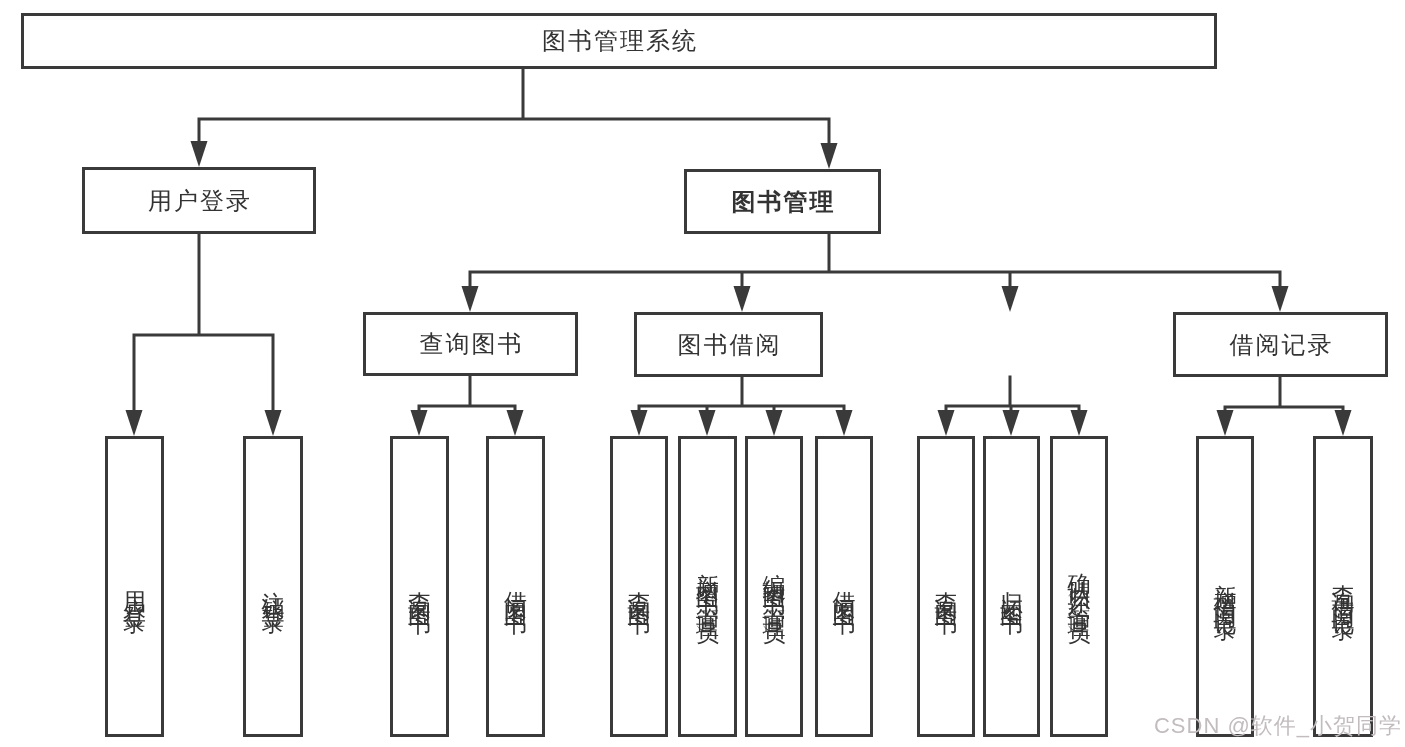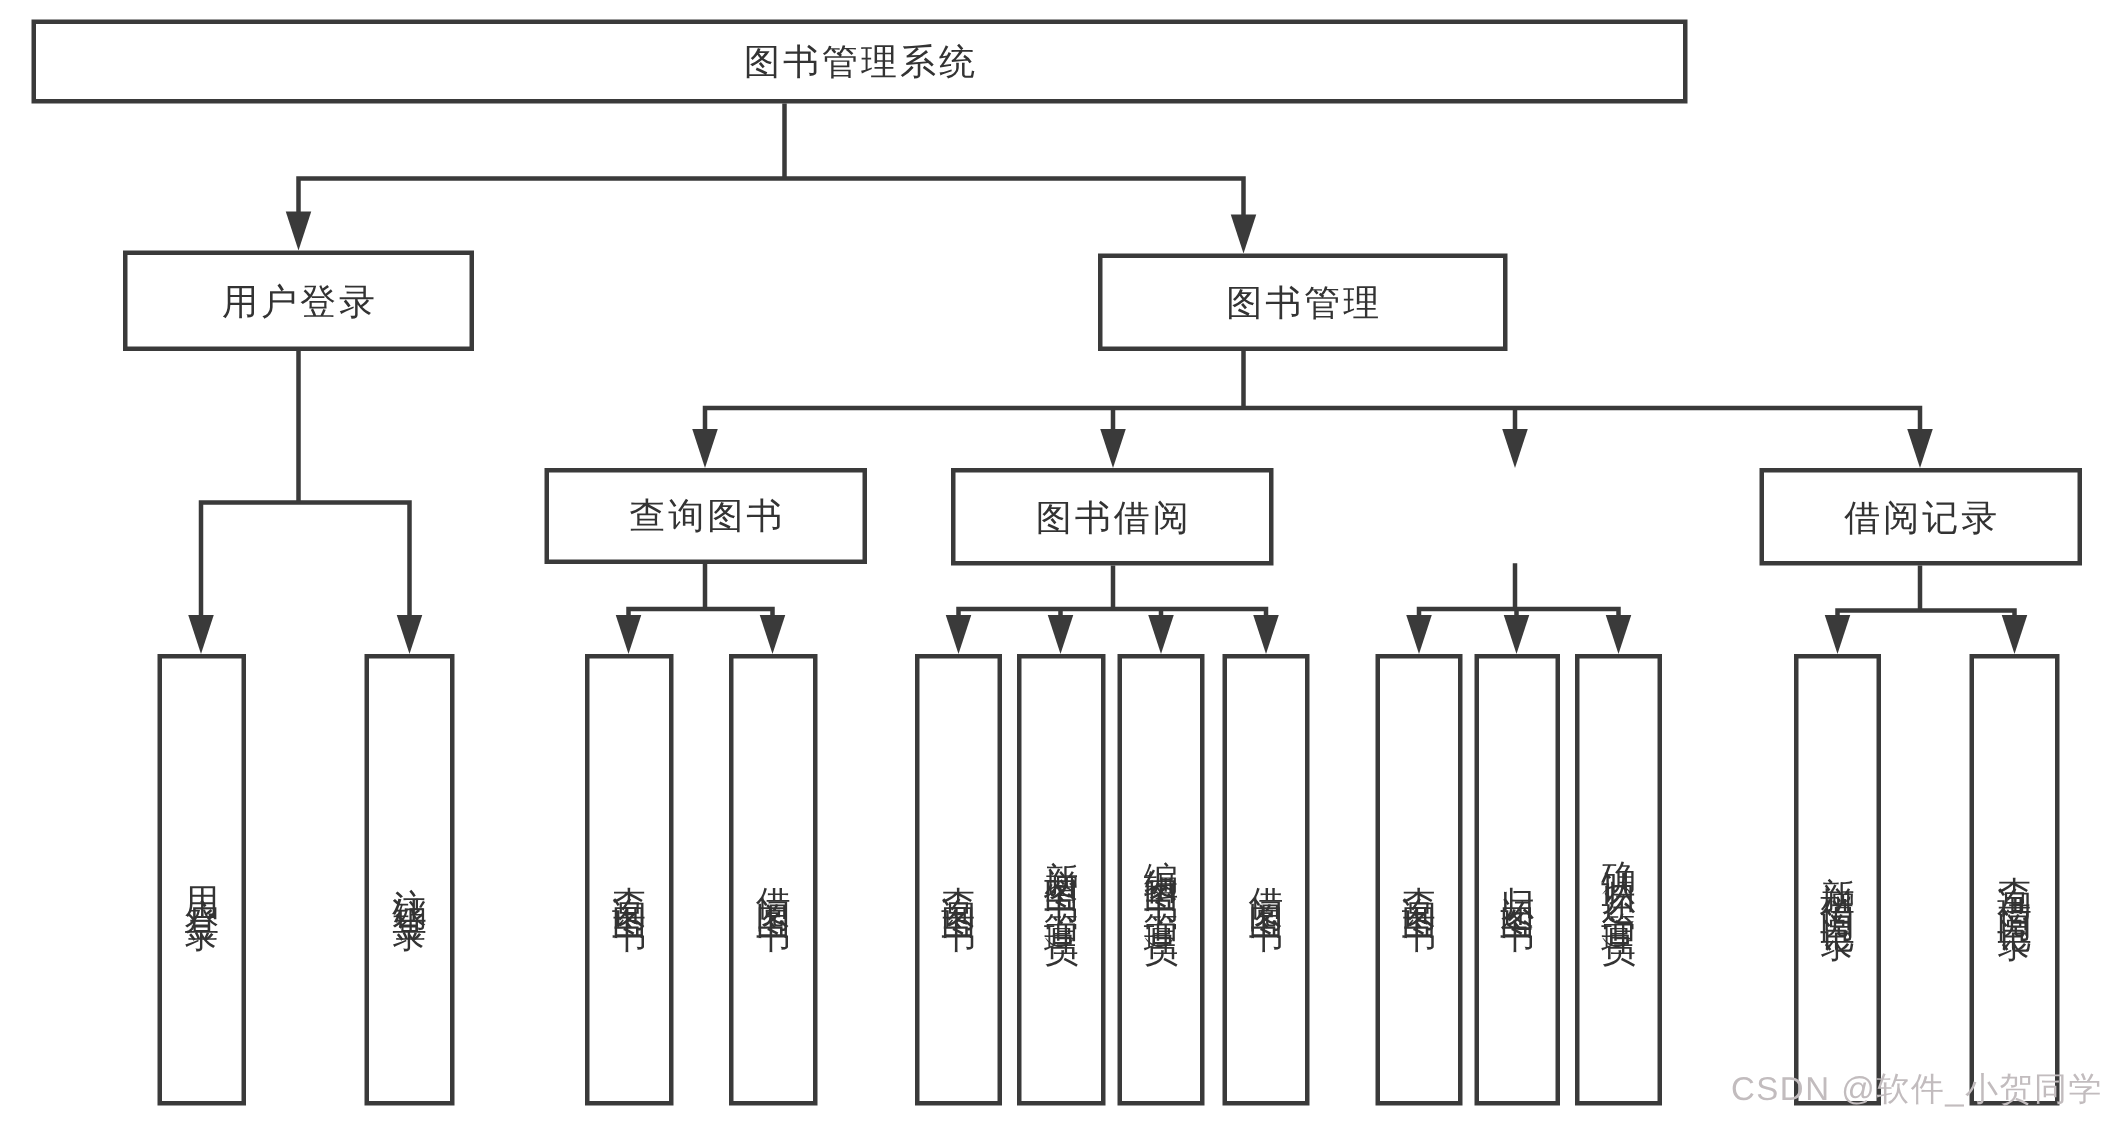--- a/index.html
+++ b/index.html
@@ -89,35 +89,35 @@
       <polygon points="765.5,410 782.5,410 774,436"></polygon>
       <polygon points="835.5,410 852.5,410 844,436"></polygon>
       <polygon points="937.5,410 954.5,410 946,436"></polygon>
       <polygon points="1002.5,410 1019.5,410 1011,436"></polygon>
       <polygon points="1070.5,410 1087.5,410 1079,436"></polygon>
       <polygon points="1216.5,410 1233.5,410 1225,436"></polygon>
       <polygon points="1334.5,410 1351.5,410 1343,436"></polygon>
     </g>
   </svg>
 
-  <div class="box h" style="left:21px; top:13px; width:1104px; height:56px;">
+  <div class="box h" style="left:21px; top:13px; width:1196px; height:56px;">
     <span class="label">图书管理系统</span>
   </div>
 
   <div class="box h" style="left:82px; top:167px; width:234px; height:67px;">
     <span class="label">用户登录</span>
   </div>
-  <div class="box h" style="left:732px; top:169px; width:273px; height:65px;">
+  <div class="box h" style="left:684px; top:169px; width:197px; height:65px;font-weight:bold;">
     <span class="label">图书管理</span>
   </div>
 
   <div class="box h" style="left:363px; top:312px; width:215px; height:64px;">
     <span class="label">查询图书</span>
   </div>
-  <div class="box h" style="left:634px; top:312px; width:215px; height:65px;">
+  <div class="box h" style="left:634px; top:312px; width:189px; height:65px;">
     <span class="label">图书借阅</span>
   </div>
   <div class="box h" style="left:1173px; top:312px; width:215px; height:65px;">
     <span class="label">借阅记录</span>
   </div>
 
   <div class="box v" style="left:105px; top:436px; width:59px; height:301px;">
     <span class="label">用户登录</span>
   </div>
   <div class="box v" style="left:243px; top:436px; width:60px; height:301px;">

